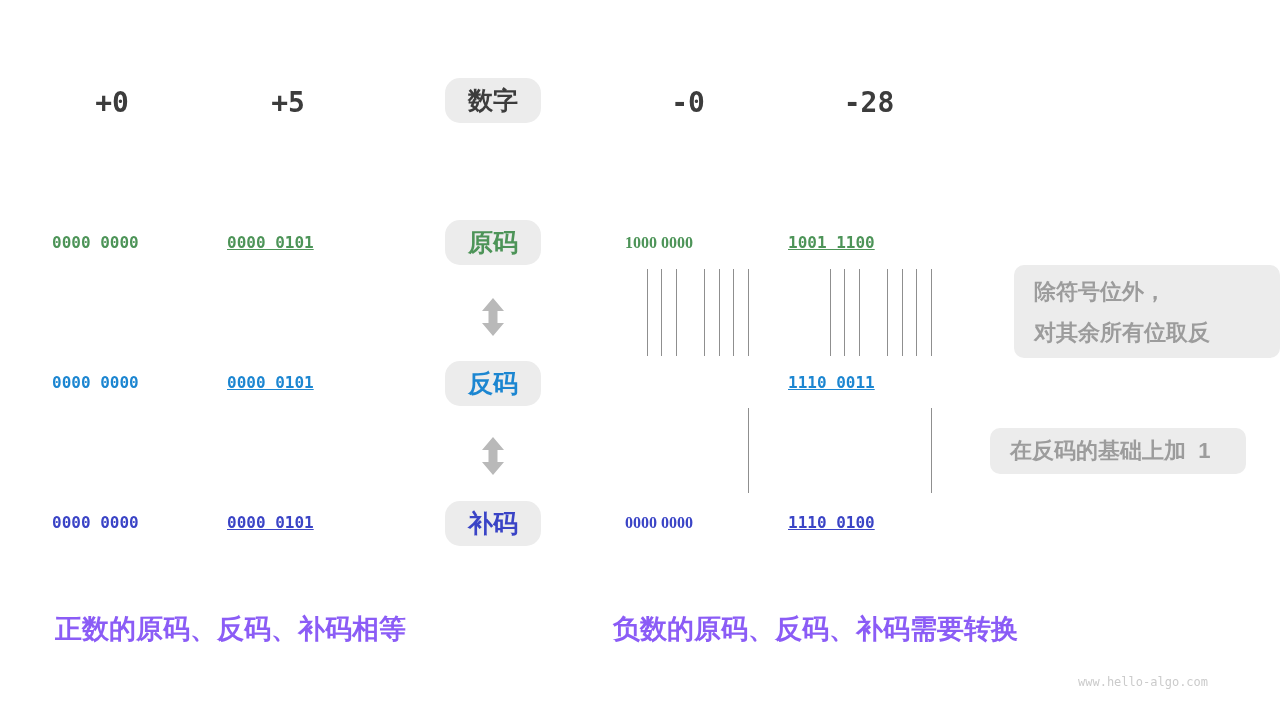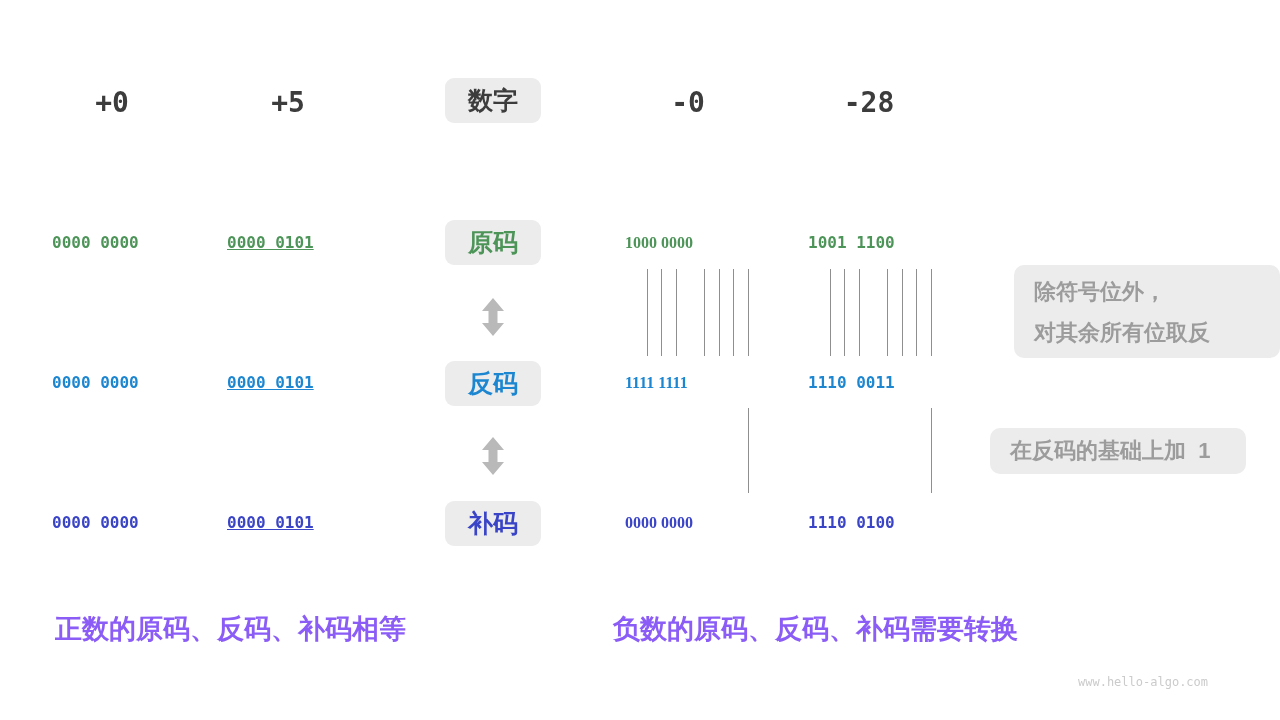--- a/index.html
+++ b/index.html
@@ -11,42 +11,42 @@
   
   .num {
     position:absolute; top:87px; width:130px; text-align:center;
     font-family:"DejaVu Sans Mono", monospace; font-weight:bold;
     font-size:28px; color:#3c3c3c; line-height:32px;
   }
 
   
   .badge {
     position:absolute; left:445px; width:96px; height:45px;
-    background:#ececec; border-radius:9px;
+    background:#ececec; border-radius:15px;
     display:flex; align-items:center; justify-content:center;
     font-weight:bold; font-size:25px; color:#3c3c3c;
   }
 
   
   .bin {
     position:absolute; width:140px;
     font-family:"DejaVu Sans Mono", monospace; font-weight:bold;
     font-size:16px; line-height:28px; white-space:pre;
   }
   .green  { color:#4d9458; }
   .blue   { color:#1c86d1; }
   .indigo { color:#3a44c6; }
 
   .row-y0 { top:229px; }
   .row-y1 { top:369px; }
   .row-y2 { top:509px; }
   .col-x0 { left:52px; }
   .col-x1 { left:227px;text-decoration:underline; }
   .col-x2 { left:625px;font-family:Liberation Serif, serif; }
-  .col-x3 { left:808px; }
+  .col-x3 { left:788px;text-decoration:underline; }
 
   
   .tick {
     position:absolute; width:1px; background:#8f8f8f;
   }
 
   
   .arrow { position:absolute; left:481px; }
 
   
@@ -86,21 +86,20 @@
 
   <div class="bin green row-y0 col-x0">0000 0000</div>
   <div class="bin green row-y0 col-x1">0000 0101</div>
   <div class="badge green" style="top:220px">原码</div>
   <div class="bin green row-y0 col-x2">1000 0000</div>
   <div class="bin green row-y0 col-x3">1001 1100</div>
 
   <div class="bin blue row-y1 col-x0">0000 0000</div>
   <div class="bin blue row-y1 col-x1">0000 0101</div>
   <div class="badge blue" style="top:361px">反码</div>
-  <div class="bin blue row-y1 col-x2">1111 1111</div>
   <div class="bin blue row-y1 col-x3">1110 0011</div>
 
   <div class="bin indigo row-y2 col-x0">0000 0000</div>
   <div class="bin indigo row-y2 col-x1">0000 0101</div>
   <div class="badge indigo" style="top:501px">补码</div>
   <div class="bin indigo row-y2 col-x2">0000 0000</div>
   <div class="bin indigo row-y2 col-x3">1110 0100</div>
 
   <svg class="arrow" style="top:298px" width="24" height="38" viewBox="0 0 24 38">
     <path d="M12 0 L23 13 L16.5 13 L16.5 25 L23 25 L12 38 L1 25 L7.5 25 L7.5 13 L1 13 Z" fill="#b9b9b9"></path>

